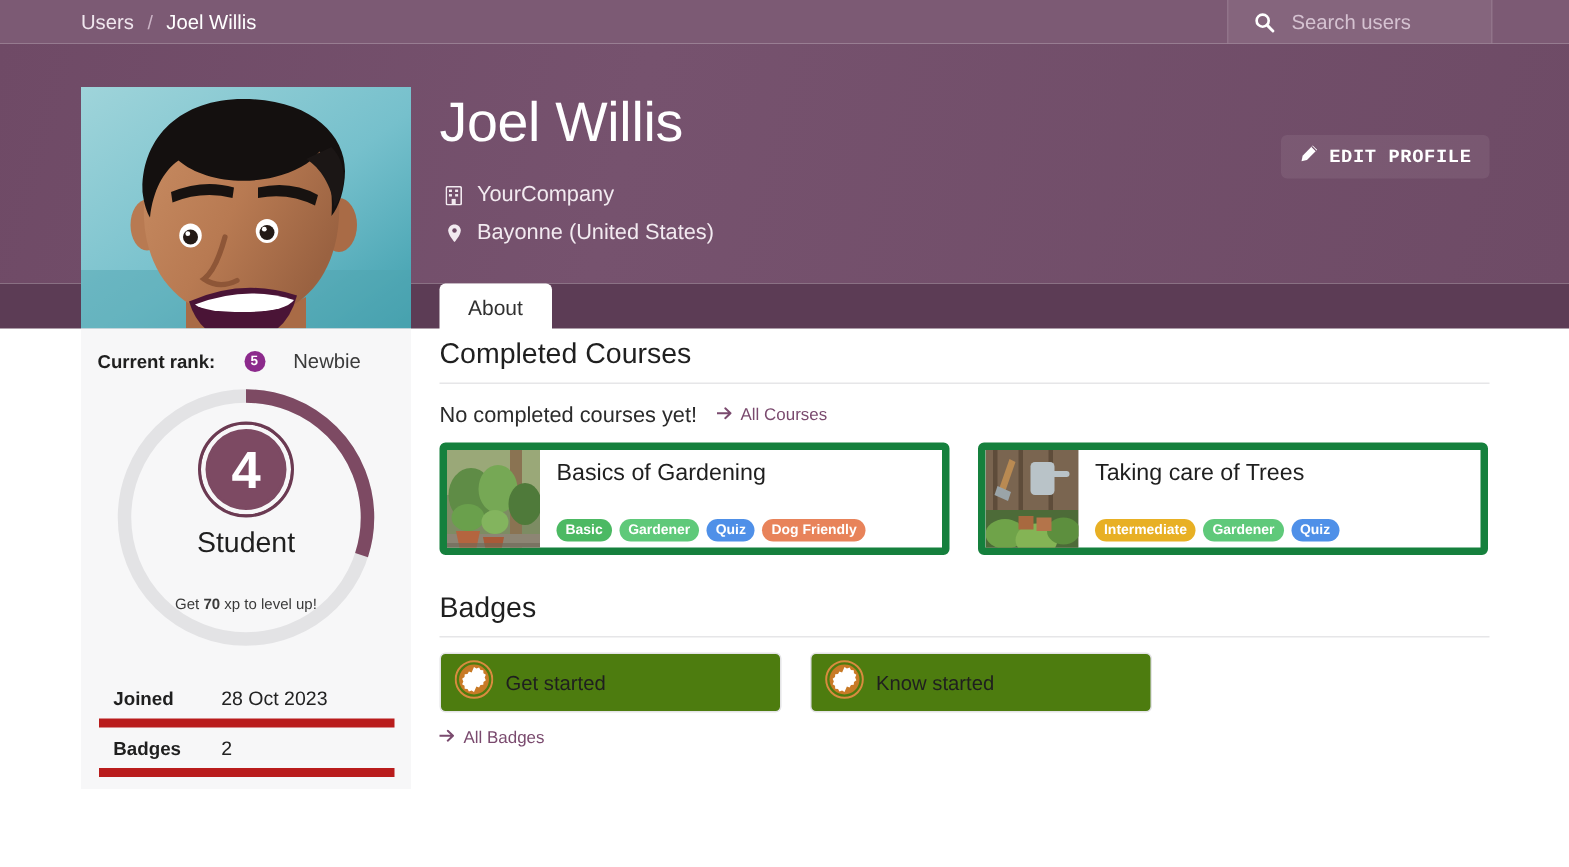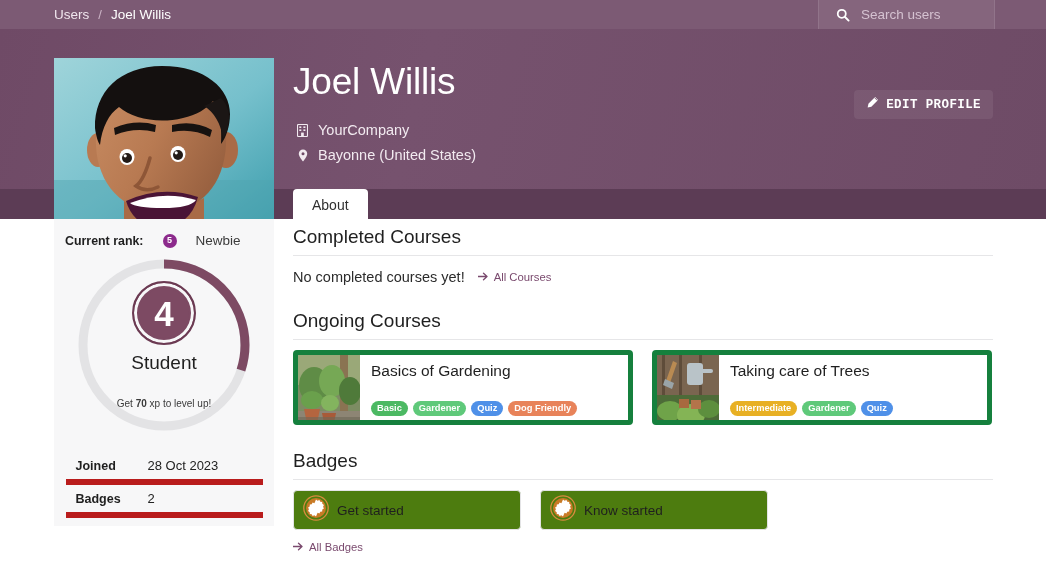--- a/index.html
+++ b/index.html
@@ -369,21 +369,20 @@
     <span class="link-arrow">
       <span>
         <svg width="11" height="9" viewBox="0 0 11 9">
             <path d="M0 4.5h8M5.5 1.2L9 4.5 5.5 7.8" fill="none" stroke="#7a4a6e" stroke-width="1.3" stroke-linecap="round" stroke-linejoin="round"></path>
           </svg>
       </span>
       <span>All Courses</span>
     </span>
   </div>
 
-  <div class="sec-title mt28">Ongoing Courses</div>
   <div class="courses-row">
 
     <div class="course-card">
       <div class="course-thumb">
         <svg width="62" height="74" viewBox="0 0 62 74" preserveAspectRatio="none">
           <rect width="62" height="74" fill="#7d8c63"></rect>
           <rect x="0" y="0" width="62" height="30" fill="#9aa878"></rect>
           <rect x="42" y="0" width="8" height="74" fill="#8a7352"></rect>
           <rect x="0" y="56" width="62" height="18" fill="#8d8574"></rect>
           <ellipse cx="16" cy="30" rx="15" ry="18" fill="#5f8c46"></ellipse>

